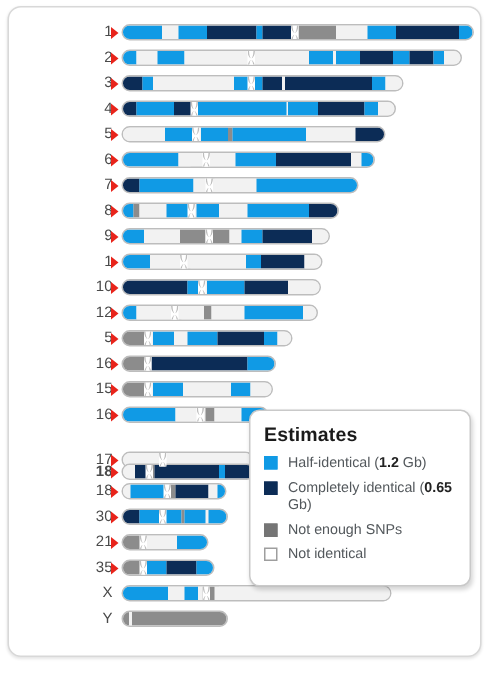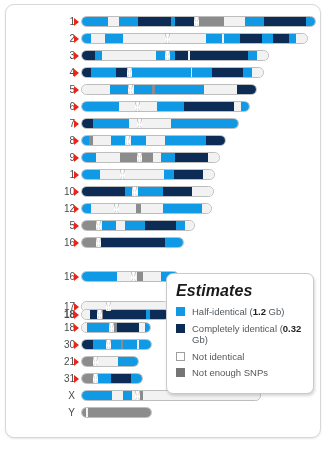--- a/index.html
+++ b/index.html
@@ -92,26 +92,25 @@
     width:148px;
     background:#ffffff;
     border:1px solid #c9c9c9;
     border-radius:7px;
     box-shadow:1px 2px 3px rgba(0,0,0,0.16);
     box-sizing:border-box;
     padding:8px 9px 9px 9px;
     z-index:20;
   }
   #legend-title{
-    font-size:16px;
+    font-size:13px;
     font-weight:bold;
     color:#1a1a1a;
     margin-bottom:6px;
     letter-spacing:0.1px;
-    font-style:italic;
   }
   .litem{
     display:flex;
     align-items:flex-start;
     margin-bottom:5px;
   }
   .lswatch{
     width:9px;height:9px;
     margin-right:7px;
     margin-top:1px;
@@ -330,20 +329,32 @@
       <div class="row" style="top: 231px;">
         <div class="lbl">16</div>
         <div class="marker"></div>
         <div class="chrom" style="width: 103px;">
           <div class="seg" style="left: 0%; width: 16%; background: rgb(140, 140, 140);"></div>
           <div class="seg" style="left: 19%; width: 63%; background: rgb(12, 44, 86);"></div>
           <div class="seg" style="left: 82%; width: 18%; background: rgb(16, 154, 229);"></div>
           <div class="cen" style="left: calc(16% - 2.5px); width: 5px;"></div>
         </div>
       </div>
+      <div class="row" style="top: 248px;">
+        <div class="lbl">15</div>
+        <div class="marker"></div>
+        <div class="chrom" style="width: 101px;">
+          <div class="seg" style="left: 0%; width: 17%; background: rgb(140, 140, 140);"></div>
+          <div class="seg" style="left: 20%; width: 20%; background: rgb(16, 154, 229);"></div>
+          <div class="seg" style="left: 40%; width: 33%; background: rgb(242, 242, 242);"></div>
+          <div class="seg" style="left: 73%; width: 13%; background: rgb(16, 154, 229);"></div>
+          <div class="seg" style="left: 86%; width: 14%; background: rgb(242, 242, 242);"></div>
+          <div class="cen" style="left: calc(17% - 2.5px); width: 5px;"></div>
+        </div>
+      </div>
       <div class="row" style="top: 265px;">
         <div class="lbl">16</div>
         <div class="marker"></div>
         <div class="chrom" style="width: 98px;">
           <div class="seg" style="left: 0%; width: 36%; background: rgb(16, 154, 229);"></div>
           <div class="seg" style="left: 36%; width: 18%; background: rgb(242, 242, 242);"></div>
           <div class="seg" style="left: 57%; width: 7%; background: rgb(140, 140, 140);"></div>
           <div class="seg" style="left: 64%; width: 18%; background: rgb(242, 242, 242);"></div>
           <div class="seg" style="left: 82%; width: 18%; background: rgb(16, 154, 229);"></div>
           <div class="cen" style="left: calc(54% - 2.5px); width: 5px;"></div>
@@ -399,21 +410,21 @@
         <div class="lbl">21</div>
         <div class="marker"></div>
         <div class="chrom" style="width: 58px;">
           <div class="seg" style="left: 0%; width: 24%; background: rgb(140, 140, 140);"></div>
           <div class="seg" style="left: 27%; width: 37%; background: rgb(242, 242, 242);"></div>
           <div class="seg" style="left: 64%; width: 36%; background: rgb(16, 154, 229);"></div>
           <div class="cen" style="left: calc(24% - 2.5px); width: 5px;"></div>
         </div>
       </div>
       <div class="row" style="top: 367px;">
-        <div class="lbl">31</div>
+        <div class="lbl">35</div>
         <div class="marker"></div>
         <div class="chrom" style="width: 62px;">
           <div class="seg" style="left: 0%; width: 22%; background: rgb(140, 140, 140);"></div>
           <div class="seg" style="left: 25%; width: 23%; background: rgb(16, 154, 229);"></div>
           <div class="seg" style="left: 48%; width: 34%; background: rgb(12, 44, 86);"></div>
           <div class="seg" style="left: 82%; width: 18%; background: rgb(16, 154, 229);"></div>
           <div class="cen" style="left: calc(22% - 2.5px); width: 5px;"></div>
         </div>
       </div>
       <div class="row" style="top: 384px;">
@@ -440,25 +451,25 @@
 
   <div id="legend">
     <div id="legend-title">Estimates</div>
     <div id="legend-items">
         <div class="litem">
           <div class="lswatch" style="background: rgb(16, 154, 229); border: 1px solid rgb(16, 154, 229);"></div>
           <div class="ltext">Half-identical (<b>1.2</b> Gb)</div>
         </div>
         <div class="litem">
           <div class="lswatch" style="background: rgb(12, 44, 86); border: 1px solid rgb(12, 44, 86);"></div>
-          <div class="ltext">Completely identical (<b>0.32</b> Gb)</div>
+          <div class="ltext">Completely identical (<b>0.65</b> Gb)</div>
+        </div>
+        <div class="litem">
+          <div class="lswatch" style="background: rgb(117, 117, 117); border: 1px solid rgb(117, 117, 117);"></div>
+          <div class="ltext">Not enough SNPs</div>
         </div>
         <div class="litem">
           <div class="lswatch" style="background: rgb(255, 255, 255); border: 1px solid rgb(158, 158, 158);"></div>
           <div class="ltext">Not identical</div>
-        </div>
-        <div class="litem">
-          <div class="lswatch" style="background: rgb(117, 117, 117); border: 1px solid rgb(117, 117, 117);"></div>
-          <div class="ltext">Not enough SNPs</div>
         </div>
       </div>
   </div>
 </div>
 
 </body></html>

